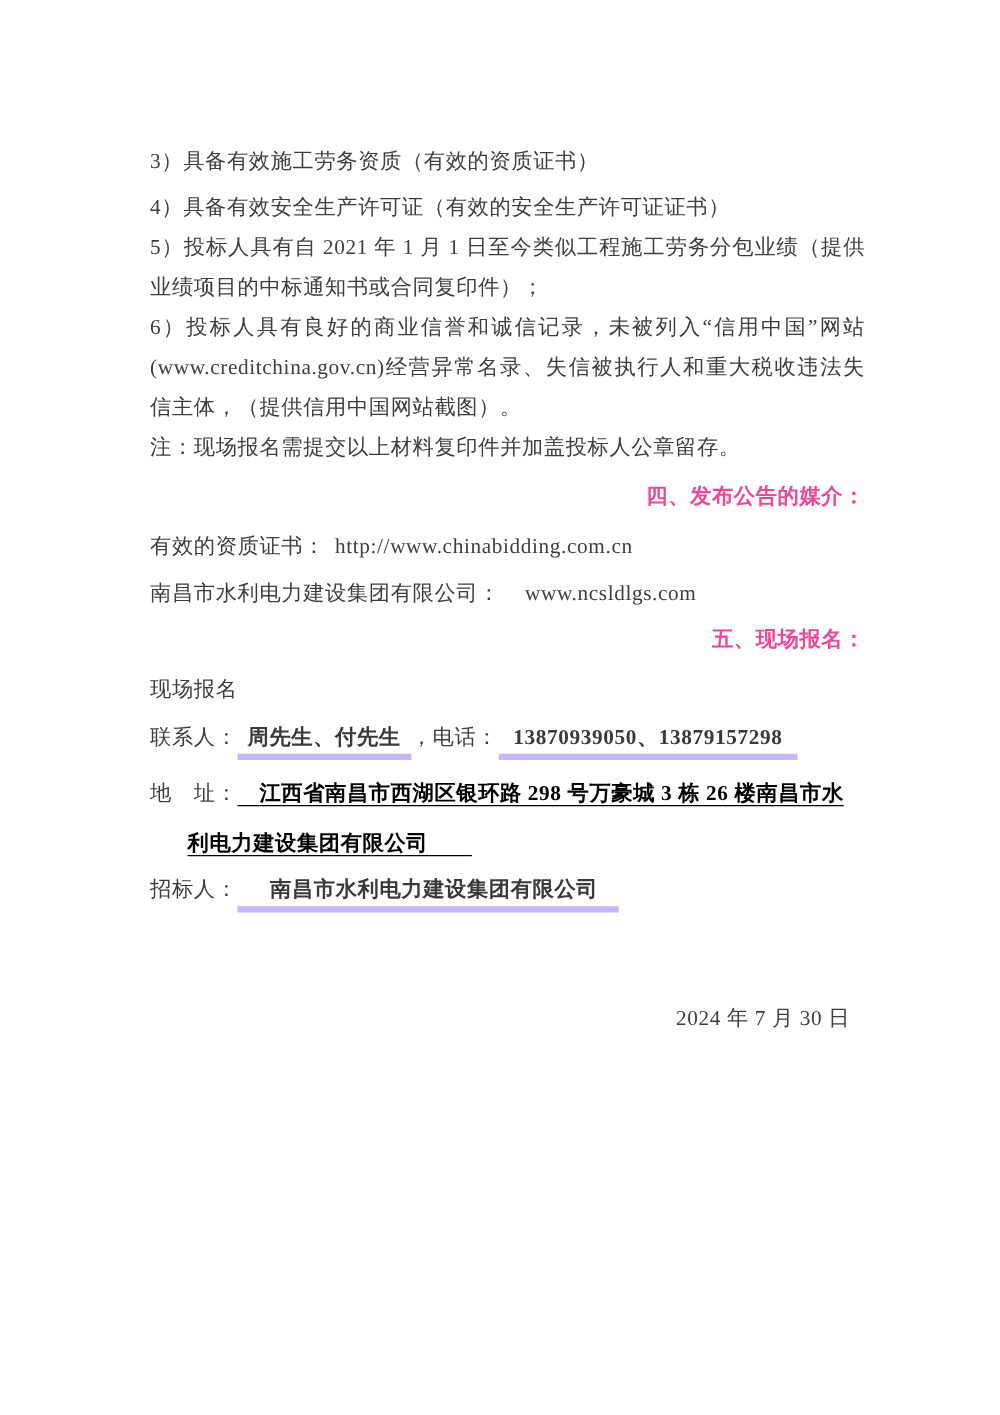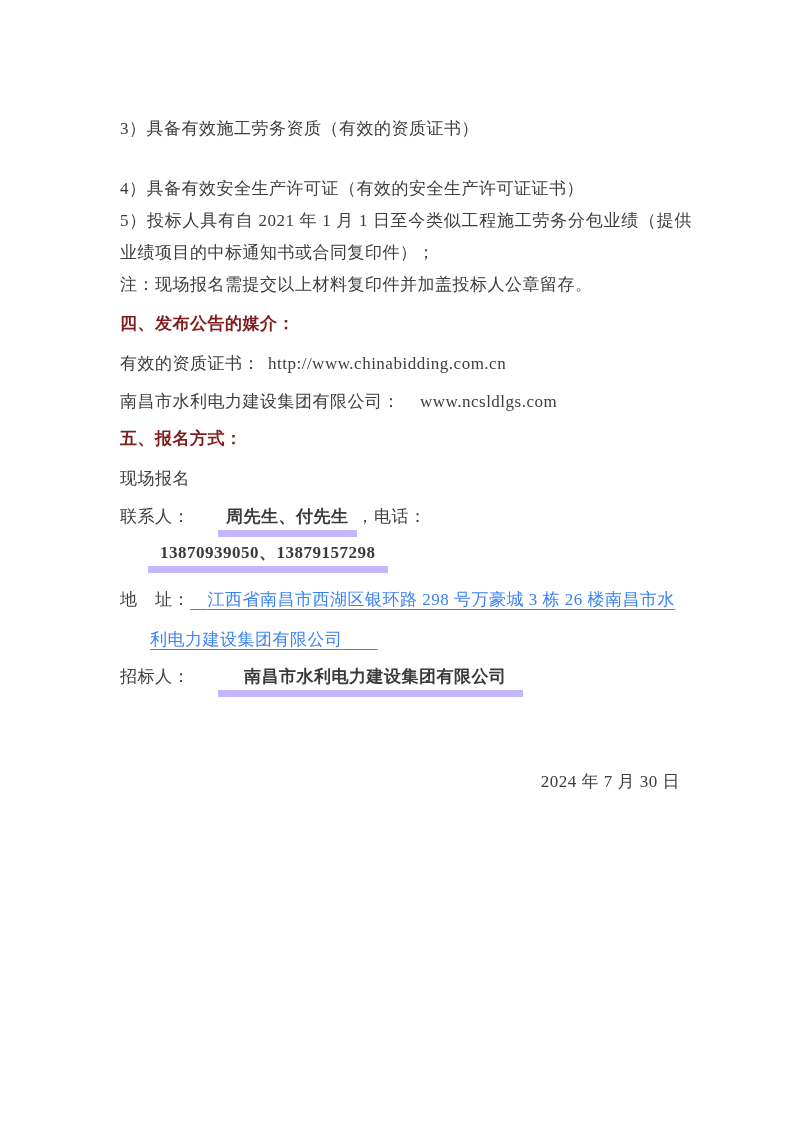--- a/index.html
+++ b/index.html
@@ -24,48 +24,48 @@
     font-size: 17px;
     line-height: 32px;
     letter-spacing: 0.5px;
   }
   .just {
     text-align: justify;
     font-family: Liberation Serif, serif;
   }
   .heading {
     font-weight: bold;
-    color: #7f1d1d;
+    color: #ec4899;
+    text-align: right;
   }
-  .mt15 { margin-top: 28px; }
+  .mt15 { margin-top: 5px; }
   .mt7  { margin-top: 7px; }
   .mt8  { margin-top: 8px; }
   .mt6  { margin-top: 6px; }
   .mt5  { margin-top: 5px; }
   .mt1  { margin-top: 1px; font-family: Liberation Serif, serif; }
   .mt45 { margin-top: 69px; }
   .u {
     display: inline-block;
     font-weight: bold;
     color: #3a3a3a;
-    border-bottom: 7px solid #c4b5fd;
+    border-bottom: 5px solid #c4b5fd;
     padding: 0 8px;
     line-height: 26px;
-    margin-left: 28px;
   }
   .u-phones { padding: 0 12px; }
   .u-bidder { padding: 0 16px 0 26px; }
   .addr {
     line-height: 40px;
     padding-left: 30px;
     text-indent: -30px;
   }
   .addr-val {
-    font-weight: normal;
-    color: #3b82f6;
+    font-weight: bold;
+    color: #000000;
     text-decoration: underline;
     text-underline-offset: 4px;
   }
   .addr-val::before { content: "\3000"; }
   .addr-val::after  { content: "\3000\3000"; }
   .media-url { margin-left: 8px; }
   .media-url-wide { margin-left: 20px; }
   .date-line {
     text-align: right;
     padding-right: 12px;
@@ -75,30 +75,31 @@
 <body>
 
 <div class="page">
 
   <p class="para">3）具备有效施工劳务资质（有效的资质证书）</p>
 
   <p class="para mt15">4）具备有效安全生产许可证（有效的安全生产许可证证书）</p>
 
   <p class="para just">5）投标人具有自 2021 年 1 月 1 日至今类似工程施工劳务分包业绩（提供业绩项目的中标通知书或合同复印件）；</p>
 
+  <p class="para just">6）投标人具有良好的商业信誉和诚信记录，未被列入“信用中国”网站(www.creditchina.gov.cn)经营异常名录、失信被执行人和重大税收违法失信主体，（提供信用中国网站截图）。</p>
 
   <p class="para">注：现场报名需提交以上材料复印件并加盖投标人公章留存。</p>
 
   <p class="para heading mt7">四、发布公告的媒介：</p>
 
   <p class="para mt8"><span>有效的资质证书：</span><span class="media-url">http://www.chinabidding.com.cn</span></p>
 
   <p class="para mt6"><span>南昌市水利电力建设集团有限公司：</span><span class="media-url media-url-wide">www.ncsldlgs.com</span></p>
 
-  <p class="para heading mt5">五、报名方式：</p>
+  <p class="para heading mt5">五、现场报名：</p>
 
   <p class="para mt8">现场报名</p>
 
   <p class="para mt6"><span>联系人：</span><span class="u">周先生、付先生</span><span>，电话：</span><span class="u u-phones">13870939050、13879157298</span></p>
 
   <p class="para addr mt7"><span>地　址：</span><span class="addr-val">江西省南昌市西湖区银环路 298 号万豪城 3 栋 26 楼南昌市水利电力建设集团有限公司</span></p>
 
   <p class="para mt1"><span>招标人：</span><span class="u u-bidder">南昌市水利电力建设集团有限公司</span></p>
 
   <p class="para date-line mt45">2024 年 7 月 30 日</p>

